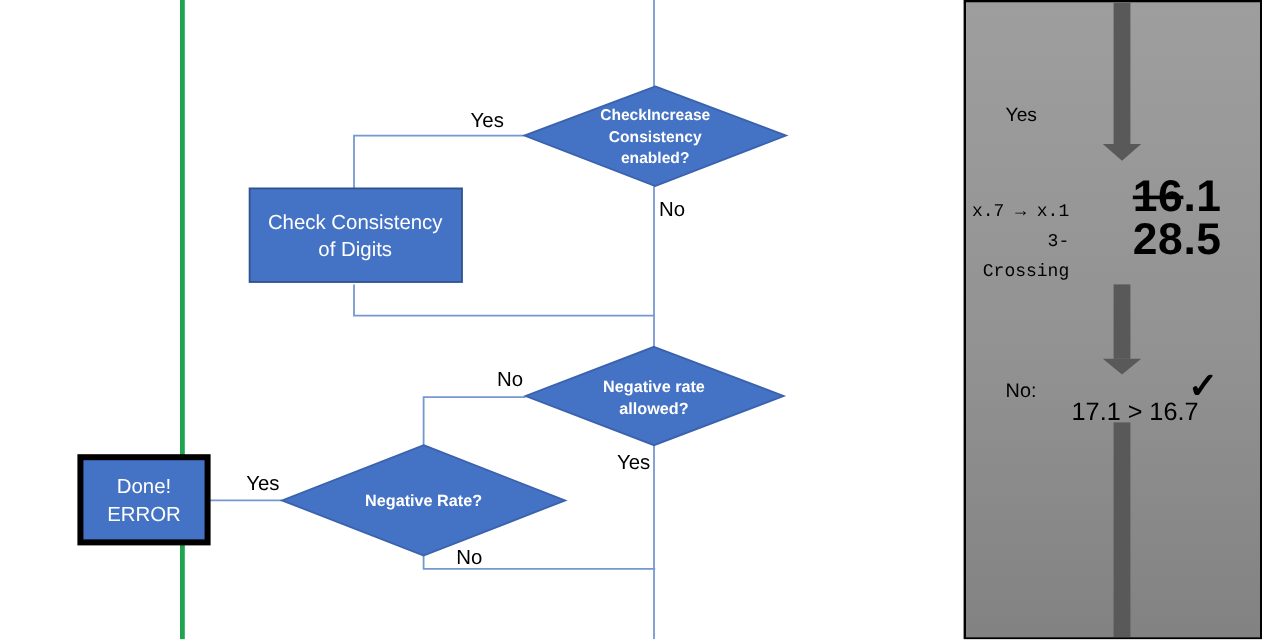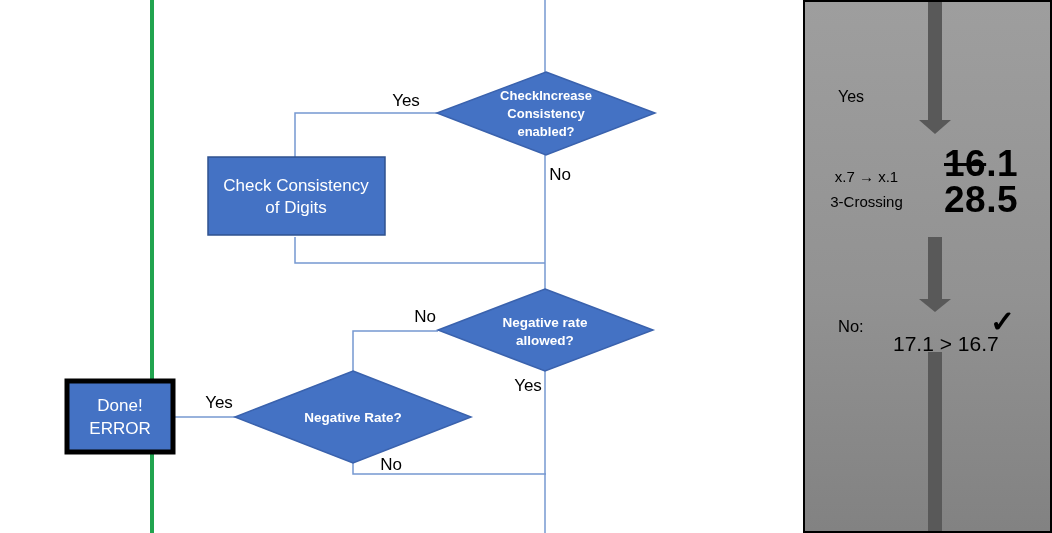--- a/index.html
+++ b/index.html
@@ -15,21 +15,21 @@
   .node-big{font-size:17px;}
   .edge-label{fill:#000000;font-size:17px;text-anchor:middle;}
   
   .panel{
     position:absolute;left:803px;top:0;width:249px;height:533px;box-sizing:border-box;
     border:2px solid #000;
     background:linear-gradient(180deg,#9e9e9e 0%,#929292 55%,#828282 100%);
   }
   .panel-arrows{position:absolute;left:0;top:0;}
   .p-yes{position:absolute;left:33px;top:86px;font-size:16px;color:#000;}
-  .p-rule{position:absolute;left:19px;top:162px;width:85px;text-align:center;font-size:15px;line-height:25px;color:#000;}
+  .p-rule{position:absolute;left:1px;top:162px;width:85px;text-align:right;font-size:15px;line-height:25px;color:#000;font-family:Liberation Mono, monospace;}
   .p-nums{position:absolute;left:94px;top:144px;font-size:37px;font-weight:bold;line-height:36px;color:#000;letter-spacing:0.5px;margin-left:45px;}
   .p-nums .strike{text-decoration:line-through;}
   .p-result{position:absolute;left:0;top:310px;width:280px;height:40px;}
   .p-result .p-no{position:absolute;left:33px;top:5px;font-size:16.5px;color:#000;}
   .p-result .p-cmp{position:absolute;left:88px;top:20px;font-size:21px;color:#000;}
   .p-result .p-check{position:absolute;left:185px;top:-8px;font-size:30px;font-weight:bold;color:#000;}
 </style>
 </head>
 <body>
 

